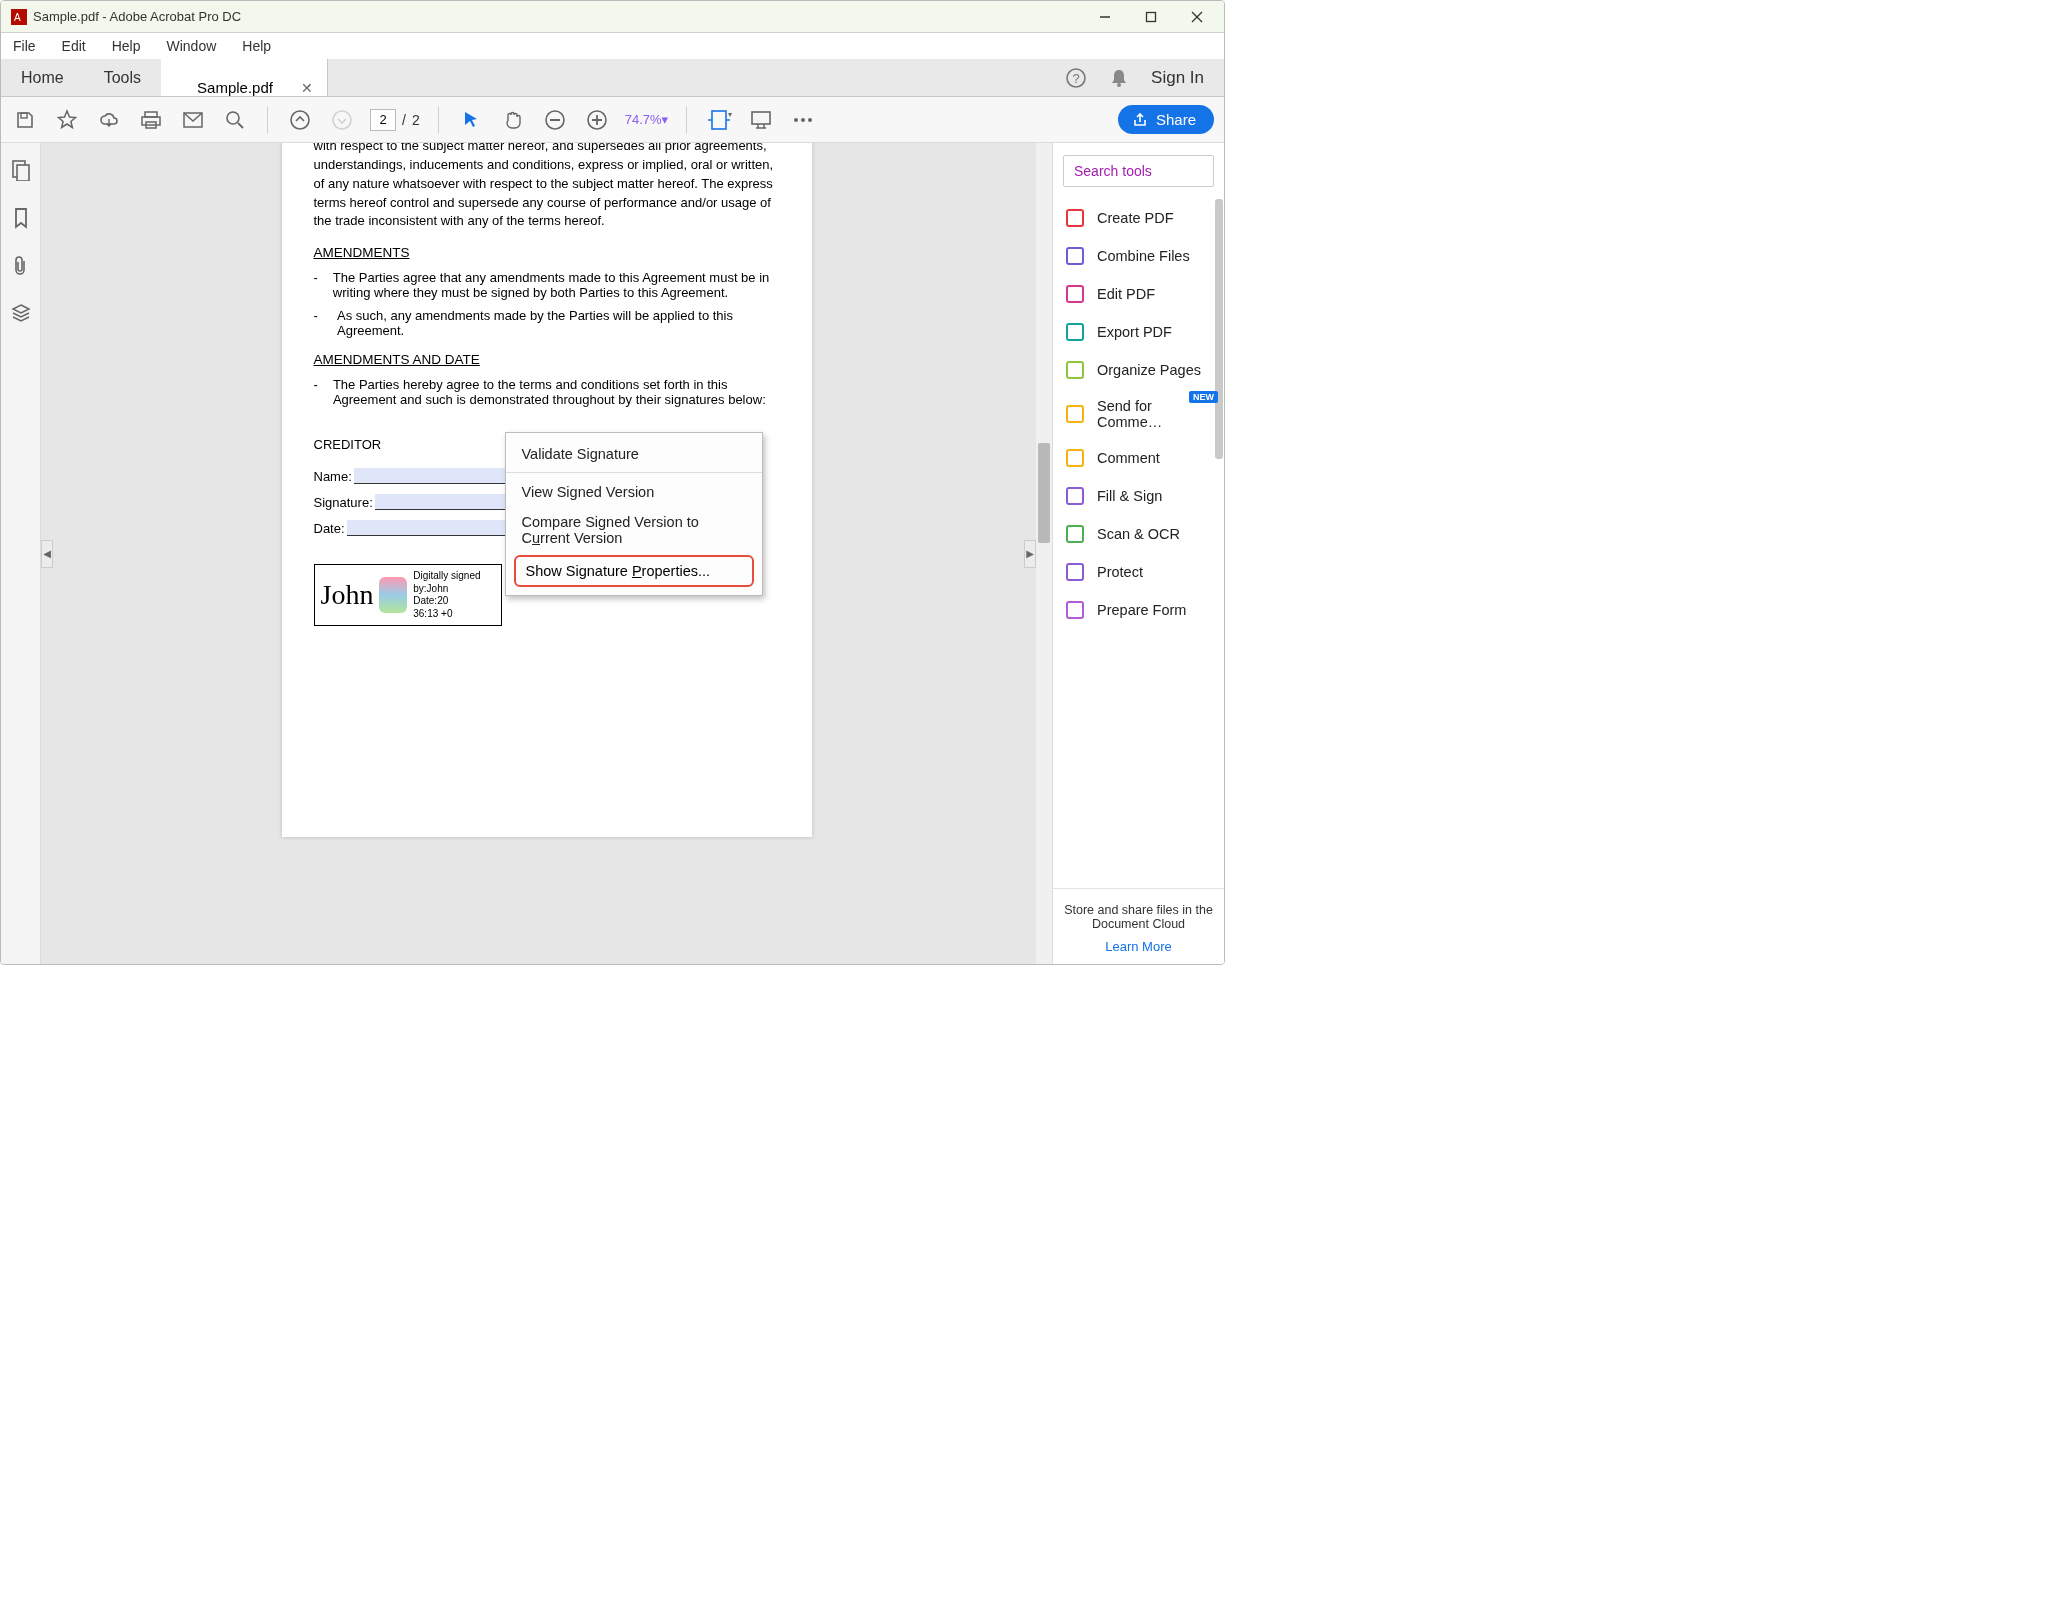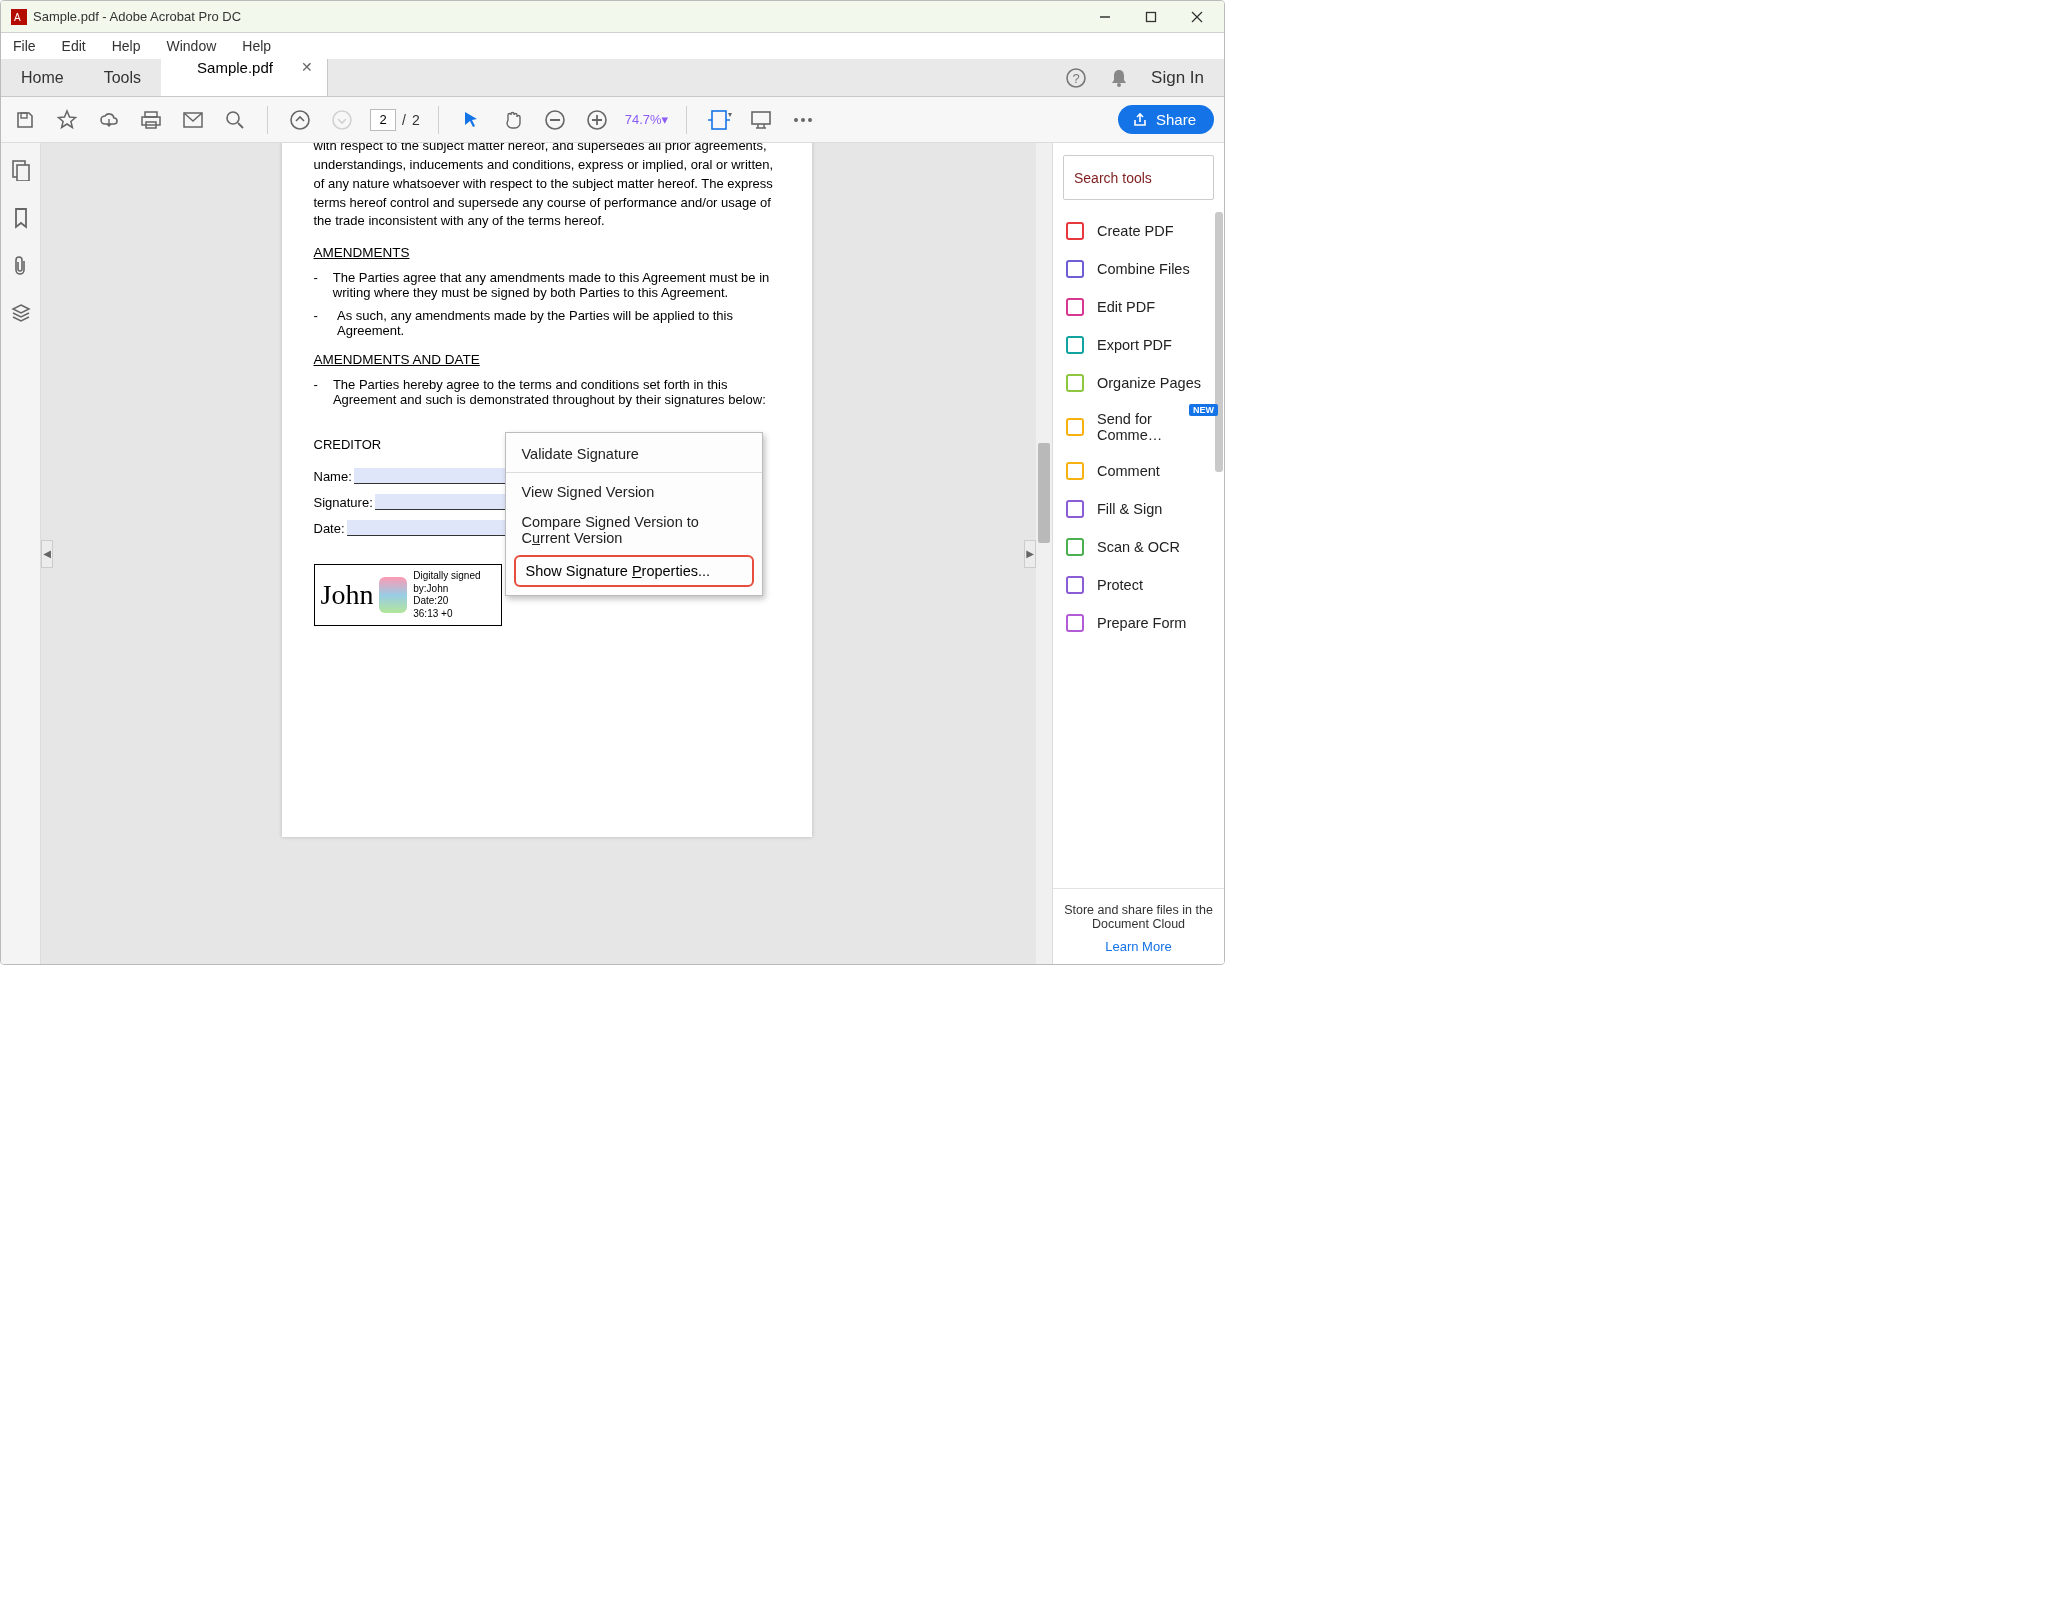--- a/index.html
+++ b/index.html
@@ -11,21 +11,21 @@
 .titlebar .title { font-size: 13px; color: #333; flex: 1; }
 .winbtn { width: 46px; height: 32px; display: flex; align-items: center; justify-content: center; color: #333; }
 
 
 .menubar { height: 26px; display: flex; align-items: center; padding: 0 8px; gap: 18px; font-size: 14px; color: #333; }
 .menubar span { padding: 2px 4px; }
 
 
 .tabstrip { height: 38px; background: #e9e9e9; display: flex; align-items: flex-end; border-bottom: 1px solid #c8c8c8; }
 .tabstrip .navbtn { padding: 0 20px; font-size: 16px; color: #333; height: 100%; display: flex; align-items: center; }
-.tabstrip .doc-tab { background: #fff; height: 100%; display: flex; align-items: flex-start; padding: 0 14px 0 36px; font-size: 15px; border-right: 1px solid #c8c8c8; gap: 28px; }
+.tabstrip .doc-tab { background: #fff; height: 100%; display: flex; align-items: flex-end; padding: 0 14px 0 36px; font-size: 15px; border-right: 1px solid #c8c8c8; gap: 28px; }
 .tabstrip .close-x { color: #666; font-size: 14px; }
 .tabstrip .right { margin-left: auto; display: flex; align-items: center; height: 100%; gap: 22px; padding-right: 20px; }
 .tabstrip .right .icon-btn { color: #666; font-size: 18px; }
 .signin { font-size: 17px; color: #333; }
 
 
 .toolbar { height: 46px; background: #f7f7f7; border-bottom: 1px solid #dcdcdc; display: flex; align-items: center; padding: 0 10px; gap: 14px; }
 .toolbar .tbtn { width: 28px; height: 28px; display: flex; align-items: center; justify-content: center; color: #555; }
 .toolbar .sep { width: 1px; height: 28px; background: #d0d0d0; margin: 0 4px; }
 .toolbar .pageno { display: flex; align-items: center; gap: 6px; font-size: 14px; color: #333; }
@@ -65,21 +65,21 @@
 
 
 .ctx { position: absolute; left: 223px; top: 295px; width: 258px; background: #fdfdfd; border: 1px solid #bcbcbc; box-shadow: 2px 3px 6px rgba(0,0,0,.25); font-size: 14.5px; padding: 6px 0; z-index: 50; }
 .ctx .mi { padding: 7px 16px; color: #222; }
 .ctx .mi.sep-after { border-bottom: 1px solid #ddd; margin-bottom: 4px; padding-bottom: 10px; }
 .ctx .highlight { border: 2.5px solid #e74c3c; border-radius: 6px; margin: 2px 8px; padding: 6px 10px; }
 .ctx u { text-decoration: underline; }
 
 
 .rightpanel { width: 172px; background: #fff; border-left: 1px solid #dcdcdc; display: flex; flex-direction: column; }
-.search-tools { margin: 12px 10px; height: 45px; border: 1px solid #ccc; border-radius: 2px; padding: 0 10px; display: flex; align-items: center; color: #7f1d1d; font-size: 14px; }
+.search-tools { margin: 12px 10px; height: 32px; border: 1px solid #ccc; border-radius: 2px; padding: 0 10px; display: flex; align-items: center; color: #a21caf; font-size: 14px; }
 .tool-list { flex: 1; overflow: hidden; position: relative; }
 .tool-item { display: flex; align-items: center; gap: 12px; padding: 9px 12px; font-size: 14.5px; color: #222; position: relative; }
 .tool-item .ticon { width: 20px; height: 20px; display: flex; align-items: center; justify-content: center; }
 .tool-item .new { position: absolute; right: 6px; top: 2px; background: #1473e6; color: #fff; font-size: 9px; border-radius: 2px; padding: 1px 4px; font-weight: bold; }
 .rp-vscroll { position: absolute; right: 0; top: 0; bottom: 0; width: 10px; }
 .rp-vscroll .th { position: absolute; left: 1px; right: 1px; top: 0; height: 260px; background: #c9c9c9; border-radius: 3px; }
 .cloud-promo { border-top: 1px solid #e2e2e2; padding: 14px 10px 10px; text-align: center; font-size: 12.5px; color: #333; }
 .cloud-promo a { color: #1473e6; display: block; margin-top: 8px; font-size: 13px; }
 
 svg { display: block; }

